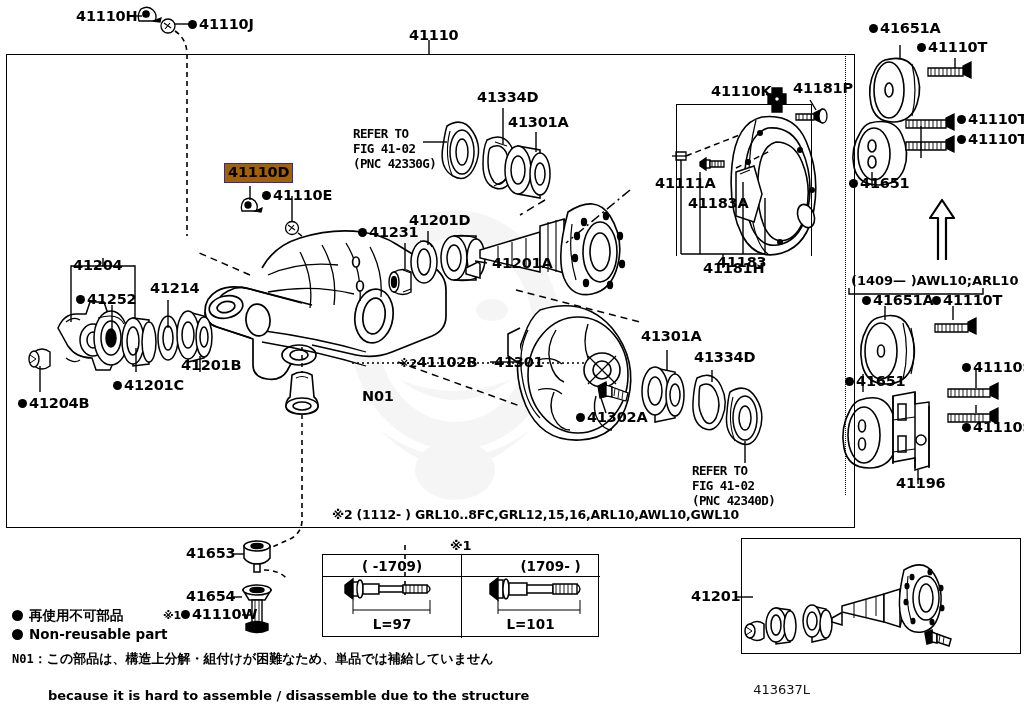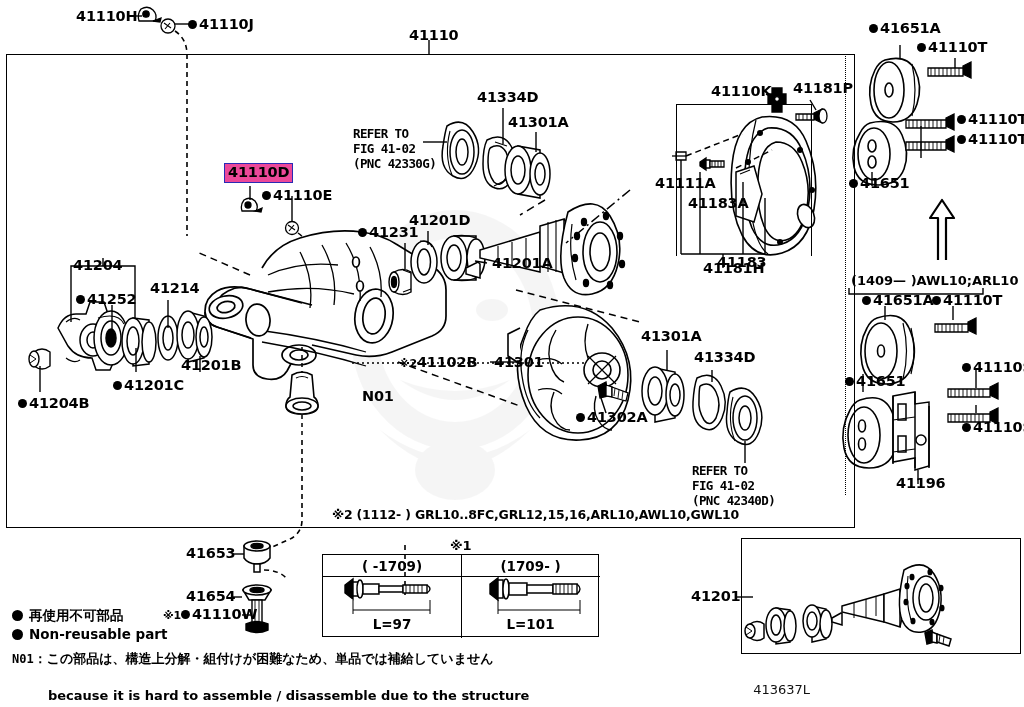--- a/index.html
+++ b/index.html
@@ -23,21 +23,21 @@
   }
   .lbl.sm{font-size:13px;}
   
   .dot::before{
     content:"";display:inline-block;vertical-align:middle;
     width:9px;height:9px;border-radius:50%;background:#000;
     margin-right:2px;position:relative;top:-1px;
   }
   
   .hl{
-    background:#ec4899;
+    background:#a16207;
     border:1.6px solid #2a2ab5;
     padding:1px 3px 2px 3px;
     color:#000;
   }
 
   
   .frame{position:absolute;border:1.3px solid #000;box-sizing:border-box;}
 
   
   .ln{position:absolute;background:#000;}
@@ -719,21 +719,21 @@
   <div class="lbl" style="left:186px;top:589px;">41654</div>
   <div class="lbl" style="left:163px;top:607px;">
     <span style="font-size:11px;">※1</span><span class="dot">41110W</span>
   </div>
 
   <div class="lbl" style="left:450px;top:539px;font-size:13px;">※1</div>
   <div class="btbl" style="left:322px;top:554px;width:277px;height:83px;">
     <div class="ln lnv" style="left:138px;top:0;height:83px;"></div>
     <div class="ln lnh" style="left:0;top:21px;width:277px;"></div>
     <div class="hdr" style="left:0;top:3px;width:138px;">(        -1709)</div>
-    <div class="hdr" style="left:138px;top:3px;width:139px;">(1709-        )</div>
+    <div class="hdr" style="left:138px;top:3px;width:139px;padding-left:20px;">(1709-        )</div>
     <div class="dim" style="left:0;top:61px;width:138px;">L=97</div>
     <div class="dim" style="left:138px;top:61px;width:139px;">L=101</div>
   </div>
 
   <div class="lbl" style="left:691px;top:589px;">41201</div>
 
   <div class="legend-row jp" style="left:12px;top:607px;">
     <span class="bullet"></span><span>再使用不可部品</span>
   </div>
   <div class="legend-row" style="left:12px;top:626px;">

